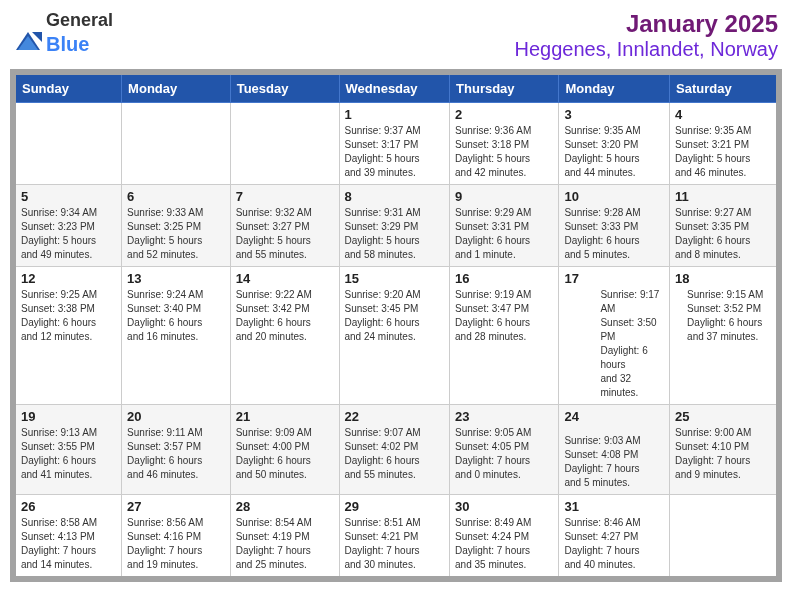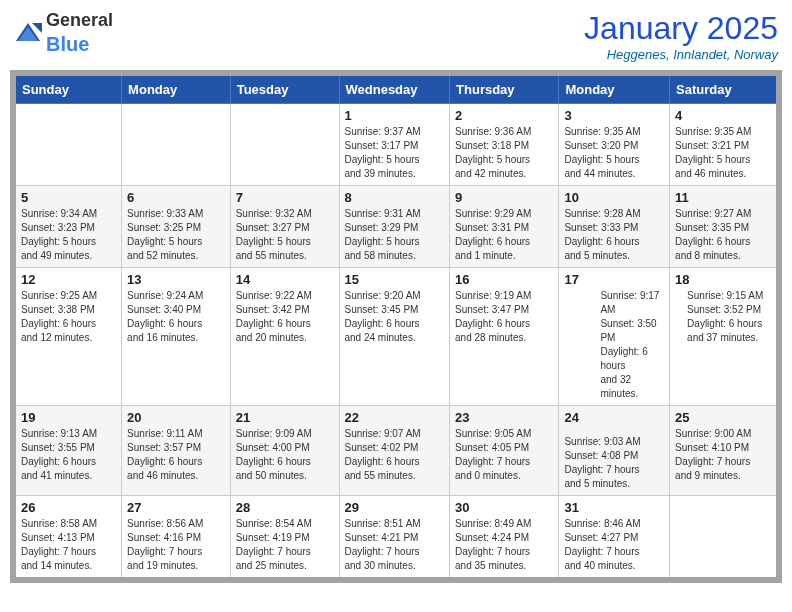--- a/index.html
+++ b/index.html
@@ -12,21 +12,21 @@
     }
     .header {
       display: flex;
       justify-content: space-between;
       align-items: flex-start;
       margin-bottom: 8px;
       padding: 0 4px;
     }
     .logo {
       display: flex;
-      align-items: center;
+      align-items: flex-end;
       gap: 4px;
     }
     .logo-text {
       display: flex;
       flex-direction: column;
       line-height: 1.2;
     }
     .logo-general {
       font-size: 18px;
       font-weight: bold;
@@ -38,28 +38,27 @@
       color: #3b82f6;
     }
     .logo-icon {
       width: 28px;
       height: 28px;
     }
     .title-section {
       text-align: right;
     }
     .month-title {
-      font-size: 32px;
-      font-weight: normal;
-      color: #1d4ed8;
+      font-size: 24px;
+      font-weight: bold;
+      color: #701a75;
     }
     .location {
-      font-size: 13px;
-      color: #0369a1;
-      font-style: italic;
+      font-size: 20px;
+      color: #6d28d9;
     }
     .calendar {
       width: 100%;
       border-collapse: collapse;
       border: 6px solid #a3a3a3;
     }
     .calendar th {
       background: #2255aa;
       color: #fff;
       font-size: 13px;

